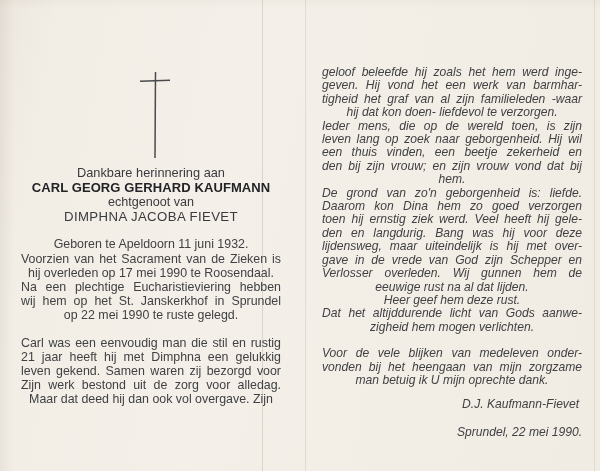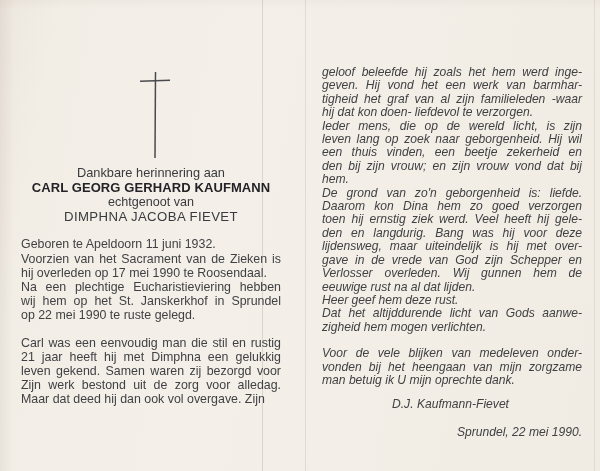--- a/index.html
+++ b/index.html
@@ -45,23 +45,23 @@
 
   .header{margin-top:8px;text-align:center;line-height:14.6px;color:#3a3a3e;}
   .dedication{font-size:12.8px;}
   .deceased{font-size:13px;font-weight:bold;color:var(--ink-strong);letter-spacing:.1px;}
   .relation{font-size:12.6px;}
   .spouse{font-size:13.2px;letter-spacing:.4px;}
 
   .body-block{margin-top:13px;}
   .para{margin:0;}
   .gap{margin-top:13px;}
-  .tl{text-align:left;white-space:normal;}
+  .tl{text-align:center;white-space:normal;}
   .tl.j{text-align:justify;text-align-last:justify;-moz-text-align-last:justify;}
-  .sig{margin-top:11px;text-align:center;padding-right:3px;}
+  .sig{margin-top:11px;text-align:right;padding-right:3px;}
   .pdate{margin-top:14px;padding-left:5px;text-align:right;}
 </style>
 </head>
 <body>
 
 <div class="scan">
 
   <div class="fold fold-a"></div>
   <div class="fold fold-b"></div>
   <div class="edge-right"></div>
@@ -110,21 +110,21 @@
   </div>
 
   <div class="page page-right">
     <div class="para">
         <div class="tl j">geloof beleefde hij zoals het hem werd inge-</div>
         <div class="tl j">geven. Hij vond het een werk van barmhar-</div>
         <div class="tl j">tigheid het graf van al zijn familieleden -waar</div>
         <div class="tl">hij dat kon doen- liefdevol te verzorgen.</div>
       </div>
     <div class="para">
-        <div class="tl j">Ieder mens, die op de wereld licht, is zijn</div>
+        <div class="tl j">Ieder mens, die op de wereld toen, is zijn</div>
         <div class="tl j">leven lang op zoek naar geborgenheid. Hij wil</div>
         <div class="tl j">een thuis vinden, een beetje zekerheid en</div>
         <div class="tl j">den bij zijn vrouw; en zijn vrouw vond dat bij</div>
         <div class="tl">hem.</div>
       </div>
     <div class="para">
         <div class="tl j">De grond van zo'n geborgenheid is: liefde.</div>
         <div class="tl j">Daarom kon Dina hem zo goed verzorgen</div>
         <div class="tl j">toen hij ernstig ziek werd. Veel heeft hij gele-</div>
         <div class="tl j">den en langdurig. Bang was hij voor deze</div>

